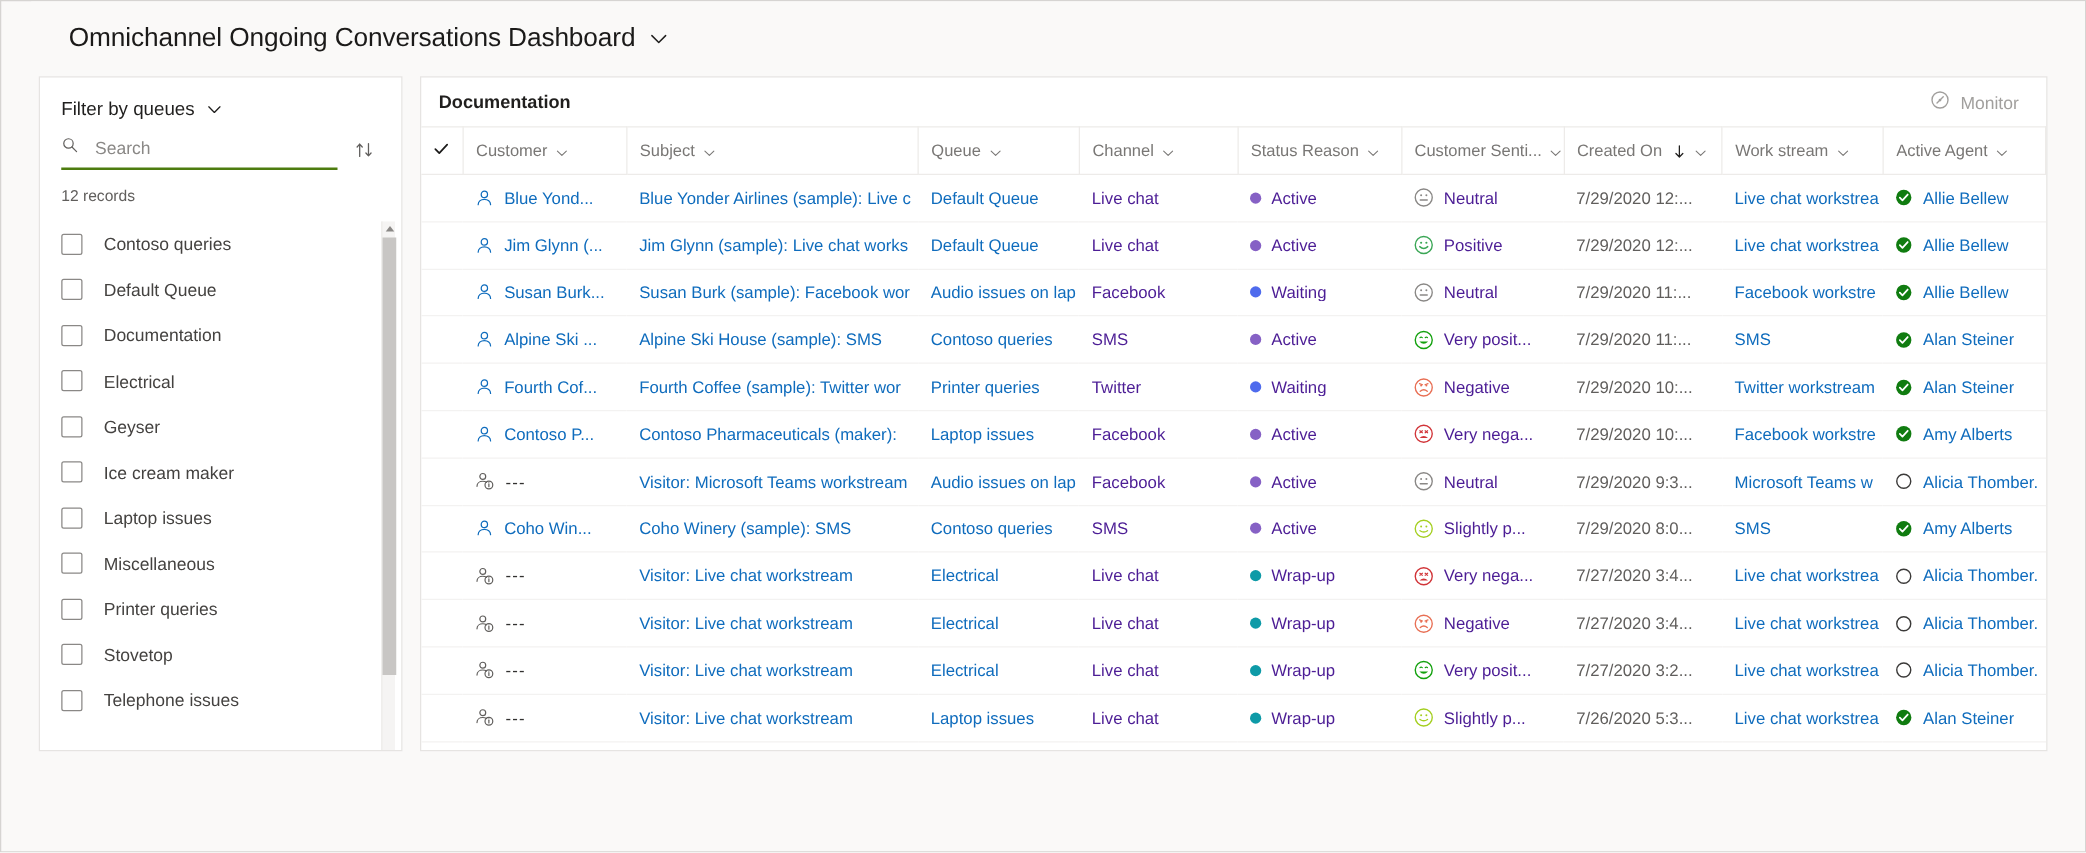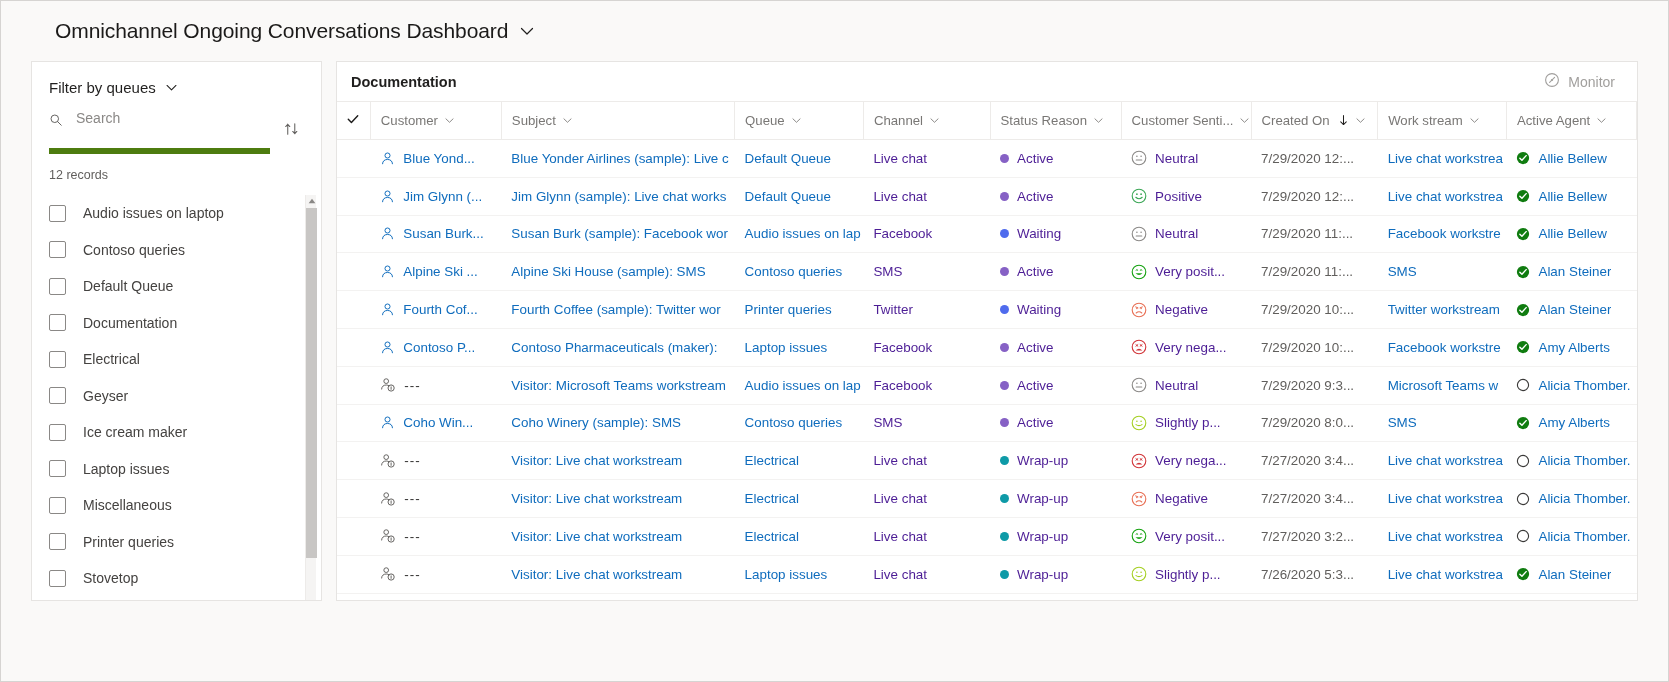--- a/index.html
+++ b/index.html
@@ -73,24 +73,24 @@
     cursor: pointer;
   }
 
   .search-row {
     display: flex;
     align-items: center;
     margin: 13px 22px 0 17px;
   }
   .search-box {
     display: flex;
-    align-items: flex-end;
+    align-items: flex-start;
     flex: 1;
-    border-bottom: 6px solid #4d7c0f;
-    padding-bottom: 21px;
+    border-bottom: 2px solid #4d7c0f;
+    padding-bottom: 7px;
   }
   .search-icon { color: #605e5c; display:inline-flex; margin-right: 11px; }
   .search-input {
     border: none;
     outline: none;
     font-size: 14px;
     color: #605e5c;
     font-family: "Liberation Sans", sans-serif;
     width: 100%;
     background: transparent;
@@ -209,21 +209,21 @@
     cursor: pointer;
     vertical-align: middle;
   }
   table.grid thead th.check-col {
     padding-left: 0;
     text-align: center;
     width: 30px;
   }
   .th-inner {
     display: flex;
-    align-items: center;
+    align-items: flex-end;
     gap: 6px;
     overflow: hidden;
   }
   .th-text { overflow: hidden; text-overflow: ellipsis; white-space: nowrap; }
   .th-chev { flex: 0 0 auto; color: #797775; display: inline-flex; }
   .th-sortarrow { flex: 0 0 auto; color: #201f1e; display:inline-flex; margin-left: 2px;}
 
   table.grid tbody td {
     height: 37.8px;
     font-size: 13.4px;
@@ -307,24 +307,20 @@
             <path d="M4 13.5 V3 M4 3 L1.8 5.4 M4 3 L6.2 5.4" stroke="currentColor" stroke-width="1.1" stroke-linecap="round" stroke-linejoin="round"></path>
             <path d="M11.5 2.5 V13 M11.5 13 L9.3 10.6 M11.5 13 L13.7 10.6" stroke="currentColor" stroke-width="1.1" stroke-linecap="round" stroke-linejoin="round"></path>
           </svg>
         </span>
       </div>
 
       <div class="record-count">12 records</div>
 
       <div class="queue-list" id="queue-list">
 
-      <div class="queue-item">
-            <span class="qcheck"></span>
-            <span class="qlabel">Audio issues on laptop</span>
-          </div>
           <div class="queue-item">
             <span class="qcheck"></span>
             <span class="qlabel">Contoso queries</span>
           </div>
           <div class="queue-item">
             <span class="qcheck"></span>
             <span class="qlabel">Default Queue</span>
           </div>
           <div class="queue-item">
             <span class="qcheck"></span>

